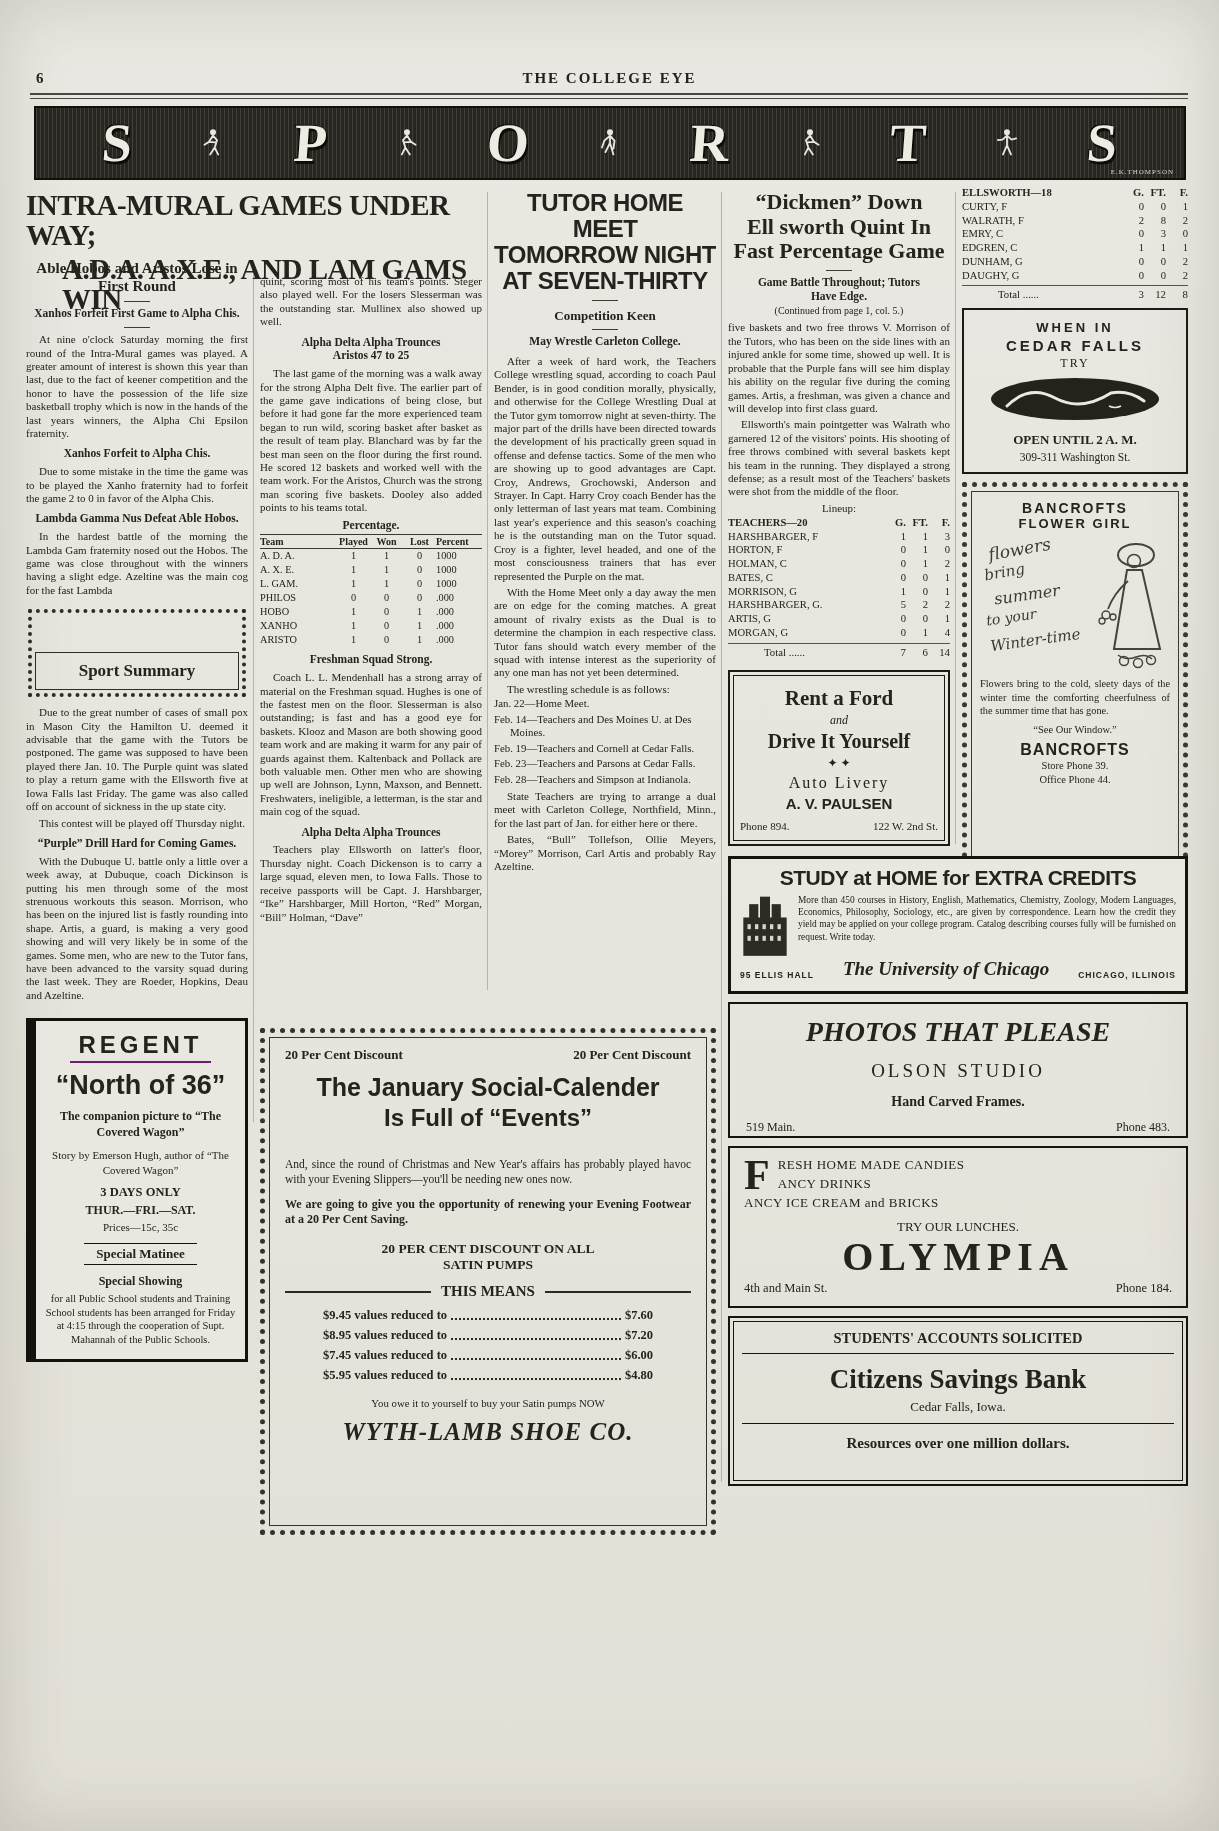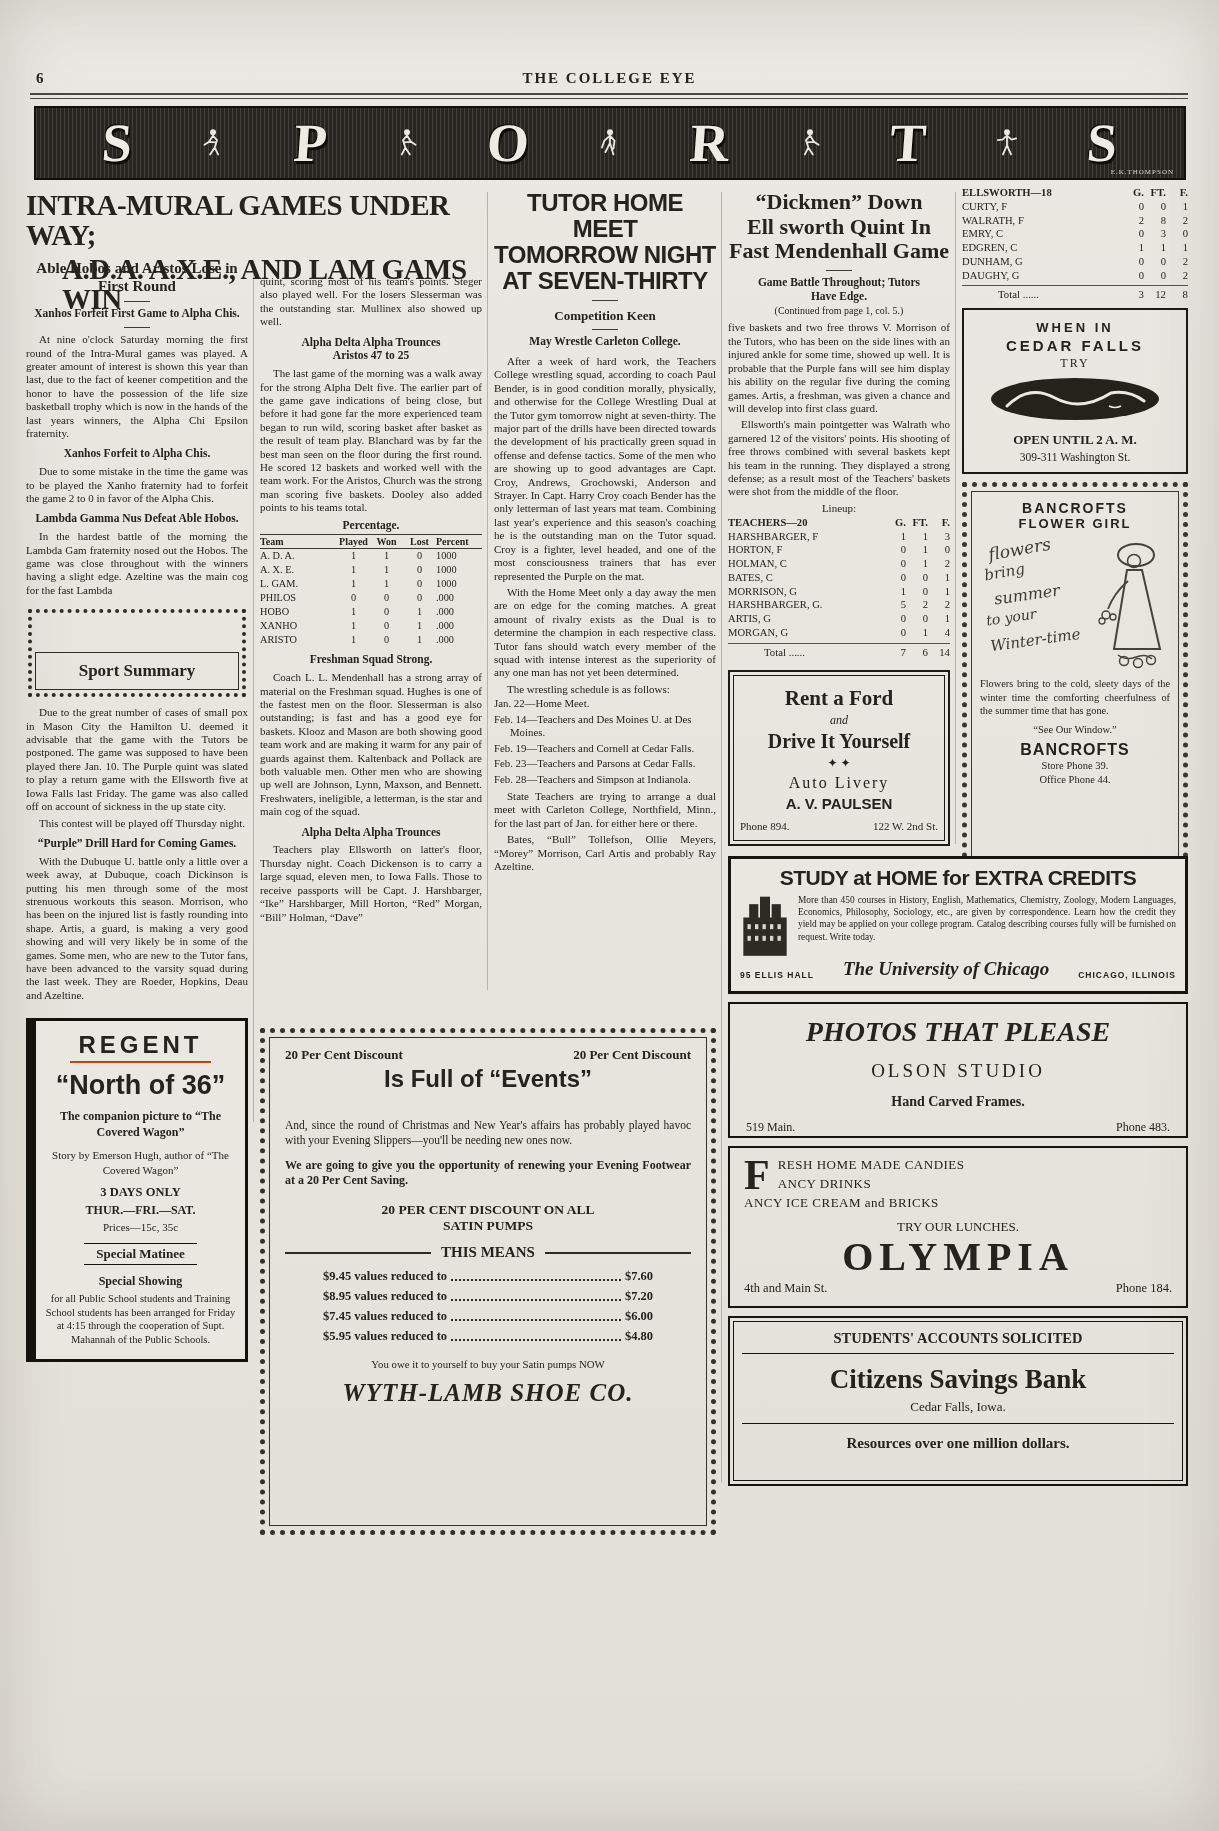--- a/index.html
+++ b/index.html
@@ -63,21 +63,21 @@
   .hl-col { font-family: "Liberation Sans", sans-serif; font-weight: bold; font-size: 24px; line-height: 1.08; text-align: center; letter-spacing: -0.5px; }
   .hl-serif { font-weight: bold; font-size: 22px; line-height: 1.12; text-align: center; }
   .contnote { font-size: 10px; text-align: center; margin: 2px 0 5px; }
 
   
   .ssbox { border: 4px dotted #2e2c25; padding: 3px; margin: 12px 2px 9px; }
   .ssin { border: 1px solid #2e2c25; text-align: center; font-size: 17px; font-weight: bold; padding: 8px 0; margin-top: 36px; }
 
   
   .regent { border: 3px solid #13120d; border-left-width: 10px; margin-top: 16px; padding: 10px 9px 12px; text-align: center; background: #e9e7e0; }
-  .rg-title { font-family:"Liberation Sans",sans-serif; font-size: 24px; font-weight: bold; letter-spacing: 4px; border-bottom: 2px solid #c2410c; display: inline-block; padding: 0 8px 2px; }
+  .rg-title { font-family:"Liberation Sans",sans-serif; font-size: 24px; font-weight: bold; letter-spacing: 4px; border-bottom: 2px solid #701a75; display: inline-block; padding: 0 8px 2px; }
   .rg-film { font-family:"Liberation Sans",sans-serif; font-size: 27px; font-weight: bold; margin: 7px 0 8px; }
   .rg-comp { font-size: 12px; font-weight: bold; line-height: 1.3; }
   .rg-story { font-size: 11px; line-height: 1.3; margin: 8px 6px; }
   .rg-days { font-size: 12.5px; font-weight: bold; margin-top: 7px; }
   .rg-dates { font-size: 12px; font-weight: bold; margin: 3px 0; }
   .rg-prices { font-size: 11px; margin: 2px 0 7px; }
   .rg-mat { font-size: 13px; font-weight: bold; border-top: 1px solid #13120d; border-bottom: 1px solid #13120d; display: inline-block; padding: 2px 12px; margin: 3px 0 9px; }
   .rg-sp { font-size: 12px; font-weight: bold; margin-bottom: 3px; }
   .rg-body { font-size: 10.5px; line-height: 1.3; text-align: center; }
 
@@ -348,21 +348,21 @@
     <p class="sched">Feb. 19—Teachers and Cornell at Cedar Falls.</p>
     <p class="sched">Feb. 23—Teachers and Parsons at Cedar Falls.</p>
     <p class="sched">Feb. 28—Teachers and Simpson at Indianola.</p>
     <p class="bt ind" style="margin-top:4px;">State Teachers are trying to arrange a dual meet with Carleton College, Northfield, Minn., for the last part of Jan. for either here or there.</p>
     <p class="bt ind">Bates, “Bull” Tollefson, Ollie Meyers, “Morey” Morrison, Carl Artis and probably Ray Azeltine.</p>
   </div>
 
   <div id="col4" class="abs">
     <div class="hl-serif">“Dickmen” Down</div>
     <div class="hl-serif">Ell sworth Quint In</div>
-    <div class="hl-serif">Fast Mendenhall Game</div>
+    <div class="hl-serif">Fast Percentage Game</div>
     <div class="mini-rule"></div>
     <div class="kick">
       <div>Game Battle Throughout; Tutors</div>
       <div>Have Edge.</div>
     </div>
     <div class="contnote">(Continued from page 1, col. 5.)</div>
     <p class="bt">five baskets and two free throws V. Morrison of the Tutors, who has been on the side lines with an injured ankle for some time, showed up well. It is probable that the Purple fans will see him display his ability on the regular five during the coming games. Artis, a freshman, was given a chance and will develop into first class guard.</p>
     <p class="bt ind">Ellsworth's main pointgetter was Walrath who garnered 12 of the visitors' points. His shooting of free throws combined with several baskets kept his team in the running. They displayed a strong defense; as a result most of the Teachers' baskets were shot from the middle of the floor.</p>
     <div class="ctr" style="font-size:11px; margin:3px 0 2px;">Lineup:</div>
 
@@ -545,20 +545,21 @@
     </div>
   </div>
 
   <div id="shoeAd" class="abs">
     <div class="shoe-outer">
       <div class="shoe-in">
         <div class="shoe-disc">
           <span>20 Per Cent Discount</span>
           <span>20 Per Cent Discount</span>
         </div>
+        <div class="shoe-t1">The January Social-Calender</div>
         <div class="shoe-t2">Is Full of “Events”</div>
         <div class="shoe-p1">And, since the round of Christmas and New Year's affairs has probably played havoc with your Evening Slippers—you'll be needing new ones now.</div>
         <div class="shoe-p2">We are going to give you the opportunity of renewing your Evening Footwear at a 20 Per Cent Saving.</div>
         <div class="shoe-s1">20 PER CENT DISCOUNT ON ALL</div>
         <div class="shoe-s2">SATIN PUMPS</div>
         <div class="tm">
           <span class="tm-rule"></span>
           <span class="tm-txt">THIS MEANS</span>
           <span class="tm-rule"></span>
         </div>

